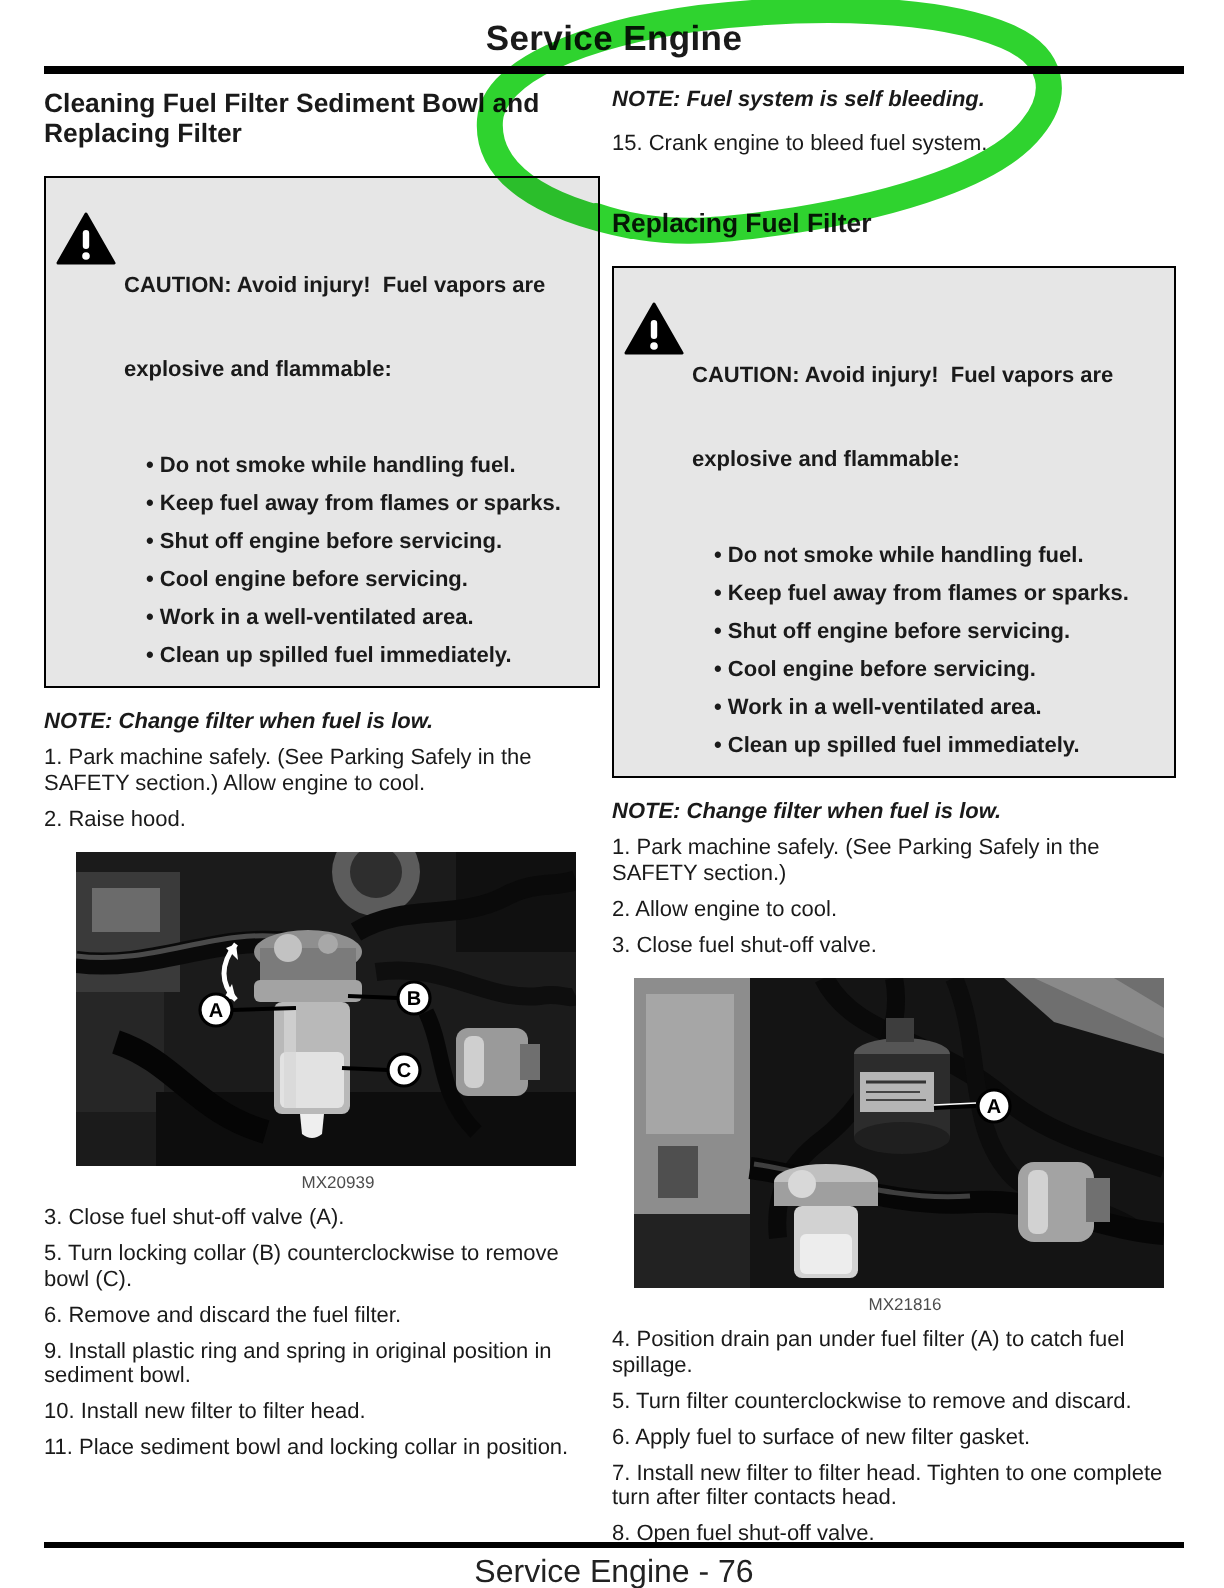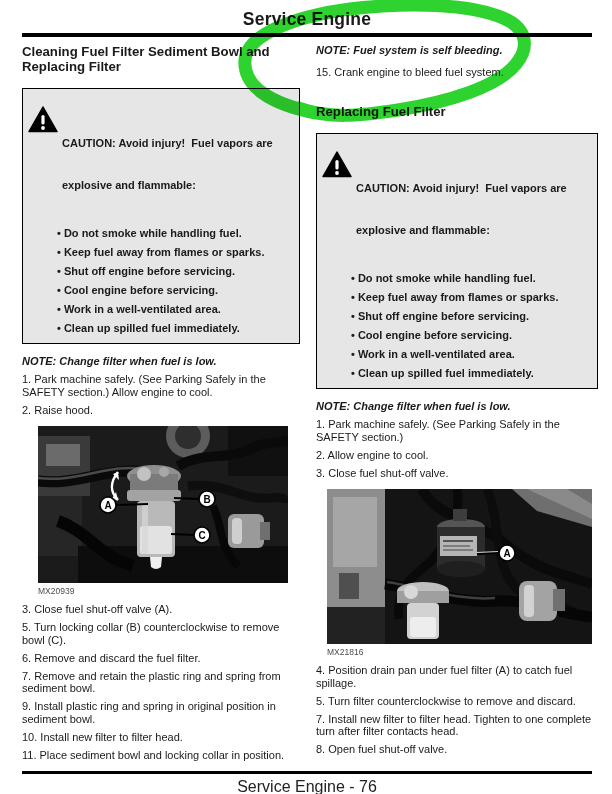--- a/index.html
+++ b/index.html
@@ -14,43 +14,43 @@
     font-size:17.5px;font-weight:bold;letter-spacing:.2px;
   }
   .rule-top{position:absolute;top:33px;left:22px;width:570px;height:3.5px;background:#000;}
   .rule-bottom{position:absolute;top:771px;left:22px;width:570px;height:2.5px;background:#000;}
   .footer-text{
     position:absolute;top:778px;left:22px;width:570px;text-align:center;font-size:16px;color:#222;
   }
   
   .col{position:absolute;top:44px;font-size:11px;line-height:12.5px;}
   .col-left{left:22px;width:278px;}
-  .col-right{left:316px;width:282px;}
+  .col-right{left:306px;width:282px;}
   .heading{font-size:13.2px;line-height:15px;font-weight:bold;}
   .note{font-weight:bold;font-style:italic;margin-top:11px;}
   .note-first{margin-top:0;}
   p.step{margin:5.5px 0 0 0;}
   p.step-top{margin:9px 0 0 0;font-weight:normal;}
   .heading-right{margin-top:26px;}
   
   .caution{
     border:1.5px solid #000;background:#e6e6e6;margin-top:14px;
     padding:16px 8px 9px 5px;
   }
   .caution-head{display:flex;align-items:flex-start;}
   .caution-icon{flex:0 0 30px;margin:1px 4px 0 0;}
   .caution-title{font-weight:bold;line-height:14px;white-space:pre-wrap;padding-top:3px;}
-  .caution ul{list-style:none;margin:2px 0 0 29px;padding:0;}
+  .caution ul{list-style:none;margin:2px 0 0 45px;padding:0;}
   .caution li{font-weight:bold;margin-top:6.5px;line-height:12.5px;}
   
   .figure{margin:10px 0 0 0;}
   .fig-left{padding-left:16px;}
   .fig-right{padding-left:11px;}
   .figure svg.photo{display:block;background:#161616;}
-  .fig-caption{font-size:8.5px;color:#4c4c4c;text-align:left;margin-top:2px;}
+  .fig-caption{font-size:8.5px;color:#4c4c4c;text-align:center;margin-top:2px;}
   
   .annotation{
     position:absolute;left:0;top:0;width:612px;height:794px;
     mix-blend-mode:multiply;pointer-events:none;z-index:50;
   }
 </style>
 </head>
 <body>
 
 <div class="page">
@@ -138,21 +138,20 @@
         <text x="169" y="76.5" font-size="10" font-weight="bold" text-anchor="middle" fill="#000" font-family="Liberation Sans, sans-serif">B</text>
         <circle cx="164" cy="109" r="8" fill="#fff" stroke="#000" stroke-width="1.6"></circle>
         <text x="164" y="112.5" font-size="10" font-weight="bold" text-anchor="middle" fill="#000" font-family="Liberation Sans, sans-serif">C</text>
       </svg>
       <div class="fig-caption">MX20939</div>
     </div>
 
     <p class="step">3. Close fuel shut-off valve (A).</p>
     <p class="step">5. Turn locking collar (B) counterclockwise to remove bowl (C).</p>
     <p class="step">6. Remove and discard the fuel filter.</p>
-    <p class="step">7. Remove and retain the plastic ring and spring from sediment bowl.</p>
     <p class="step">9. Install plastic ring and spring in original position in sediment bowl.</p>
     <p class="step">10. Install new filter to filter head.</p>
     <p class="step">11. Place sediment bowl and locking collar in position.</p>
 
   </div>
 
   <div class="col col-right">
     <div class="note note-first">NOTE: Fuel system is self bleeding.</div>
     <p class="step step-top">15. Crank engine to bleed fuel system.</p>
 
@@ -227,20 +226,21 @@
         <line x1="150" y1="63.5" x2="171" y2="62.5" stroke="#fff" stroke-width="0.8"></line>
 
         <circle cx="180" cy="64" r="8" fill="#fff" stroke="#000" stroke-width="1.6"></circle>
         <text x="180" y="67.5" font-size="10" font-weight="bold" text-anchor="middle" fill="#000" font-family="Liberation Sans, sans-serif">A</text>
       </svg>
       <div class="fig-caption">MX21816</div>
     </div>
 
     <p class="step">4. Position drain pan under fuel filter (A) to catch fuel spillage.</p>
     <p class="step">5. Turn filter counterclockwise to remove and discard.</p>
+    <p class="step">6. Apply fuel to surface of new filter gasket.</p>
     <p class="step">7. Install new filter to filter head. Tighten to one complete turn after filter contacts head.</p>
     <p class="step">8. Open fuel shut-off valve.</p>
   </div>
 
   <div class="rule-bottom"></div>
   <div class="footer-text">Service Engine - 76</div>
 
   <svg class="annotation" width="612" height="794" viewBox="0 0 612 794">
     <path d="M 316 113
          C 270 104, 243 86, 245 60

